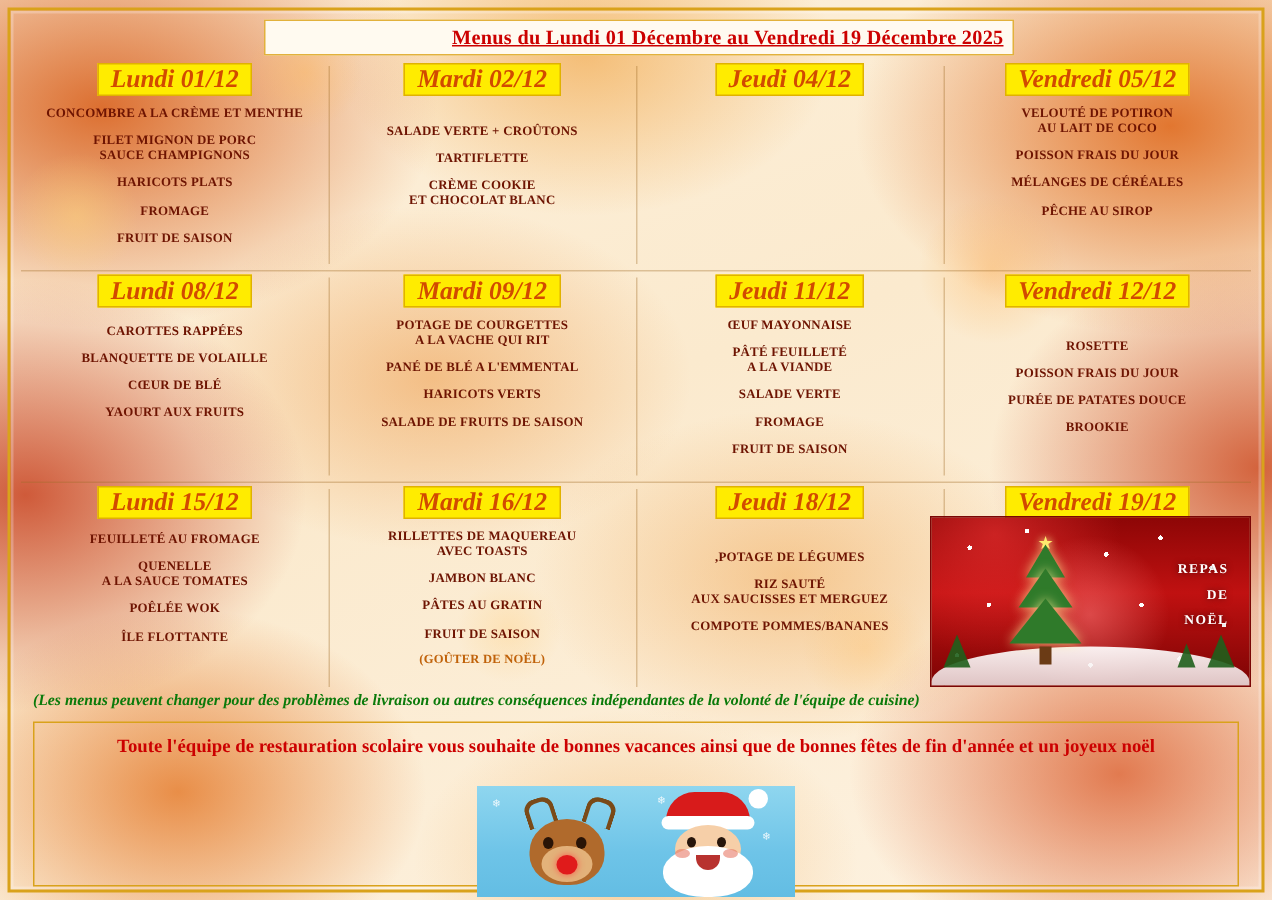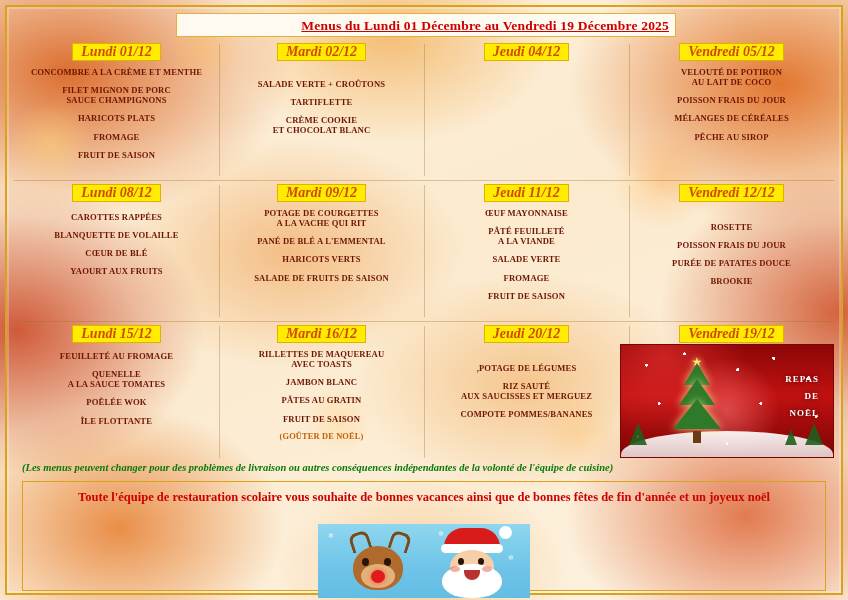--- a/index.html
+++ b/index.html
@@ -99,21 +99,21 @@
     left: 0; top: 4px; bottom: 4px;
     width: 1px;
     background: rgba(160,110,40,0.35);
   }
   .daylabel {
     display: inline-block;
     background: #ffec00;
     color: #d24a00;
     font-weight: bold;
     font-style: italic;
-    font-size: 14px;
+    font-size: 17px;
     padding: 0 8px;
     border: 1px solid #e0b200;
     margin-bottom: 6px;
     white-space: nowrap;
   }
   .dishes {
     font-size: 8.6px;
     font-weight: bold;
     color: #6e1402;
     line-height: 1.18;
@@ -520,21 +520,21 @@
             <span>RILLETTES DE MAQUEREAU</span>
             <span class="l2">AVEC TOASTS</span>
           </div>
           <div class="dish"><span>JAMBON BLANC</span></div>
           <div class="dish"><span>PÂTES AU GRATIN</span></div>
           <div class="dish"><span>FRUIT DE SAISON</span></div>
           <div class="note-gouter">(GOÛTER DE NOËL)</div>
         </div>
       </div>
       <div class="day">
-        <div class="daylabel">Jeudi 20/12</div>
+        <div class="daylabel">Jeudi 18/12</div>
         <div class="dishes" style="padding-top:14px">
           <div class="dish"><span>,POTAGE DE LÉGUMES</span></div>
           <div class="dish">
             <span>RIZ SAUTÉ</span>
             <span class="l2">AUX SAUCISSES ET MERGUEZ</span>
           </div>
           <div class="dish"><span>COMPOTE POMMES/BANANES</span></div>
         </div>
       </div>
       <div class="day">

